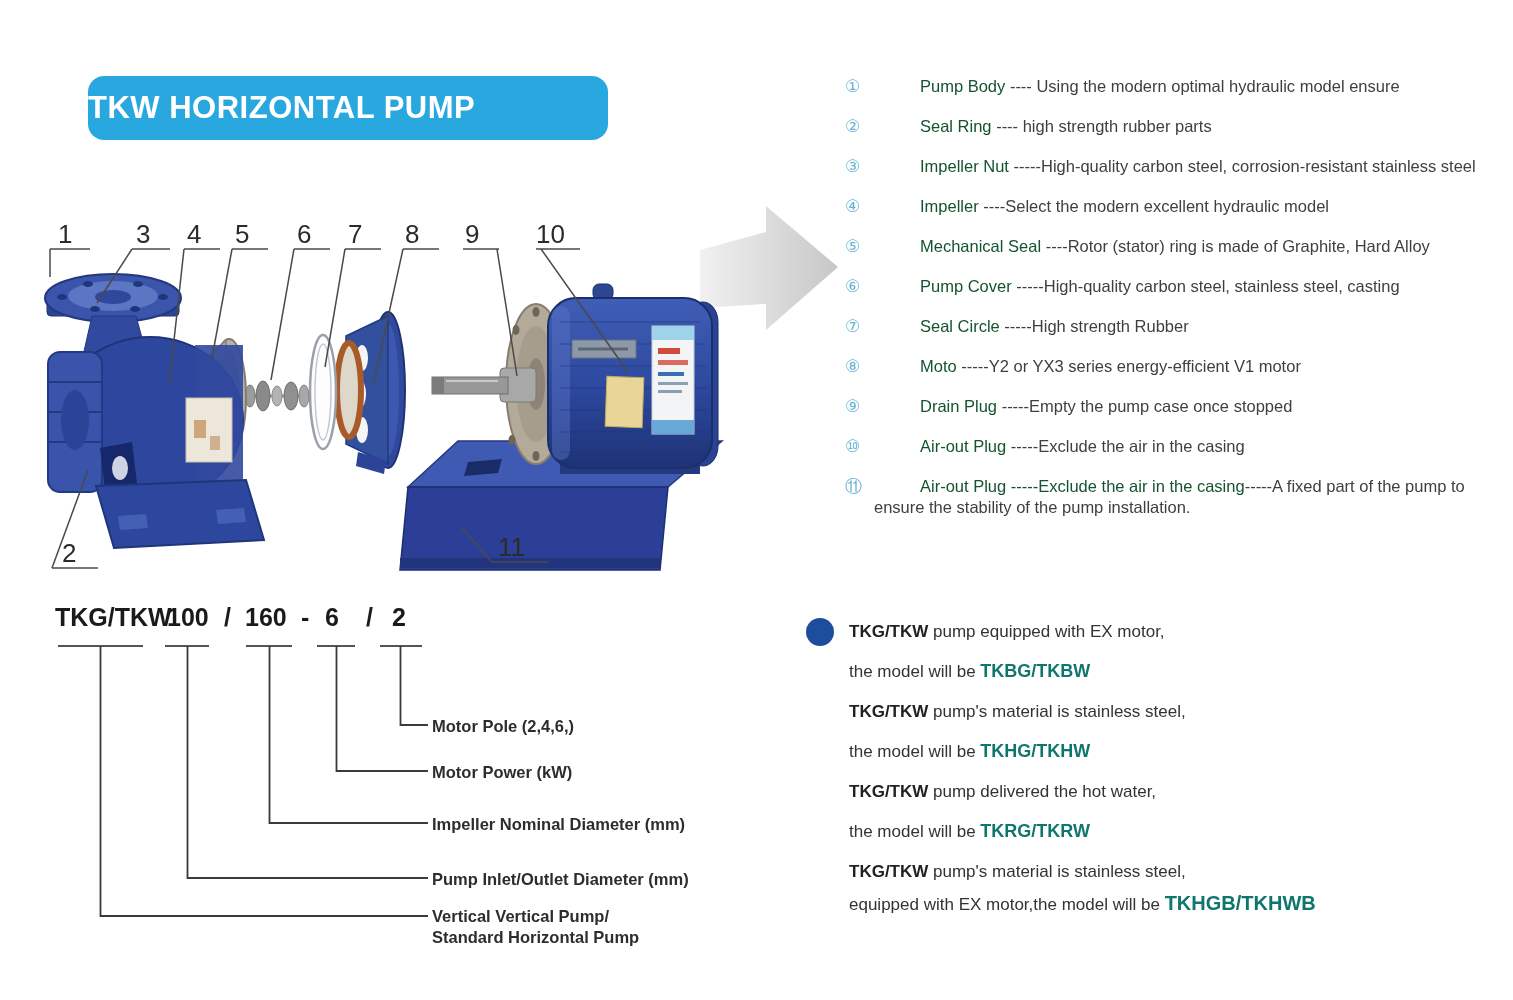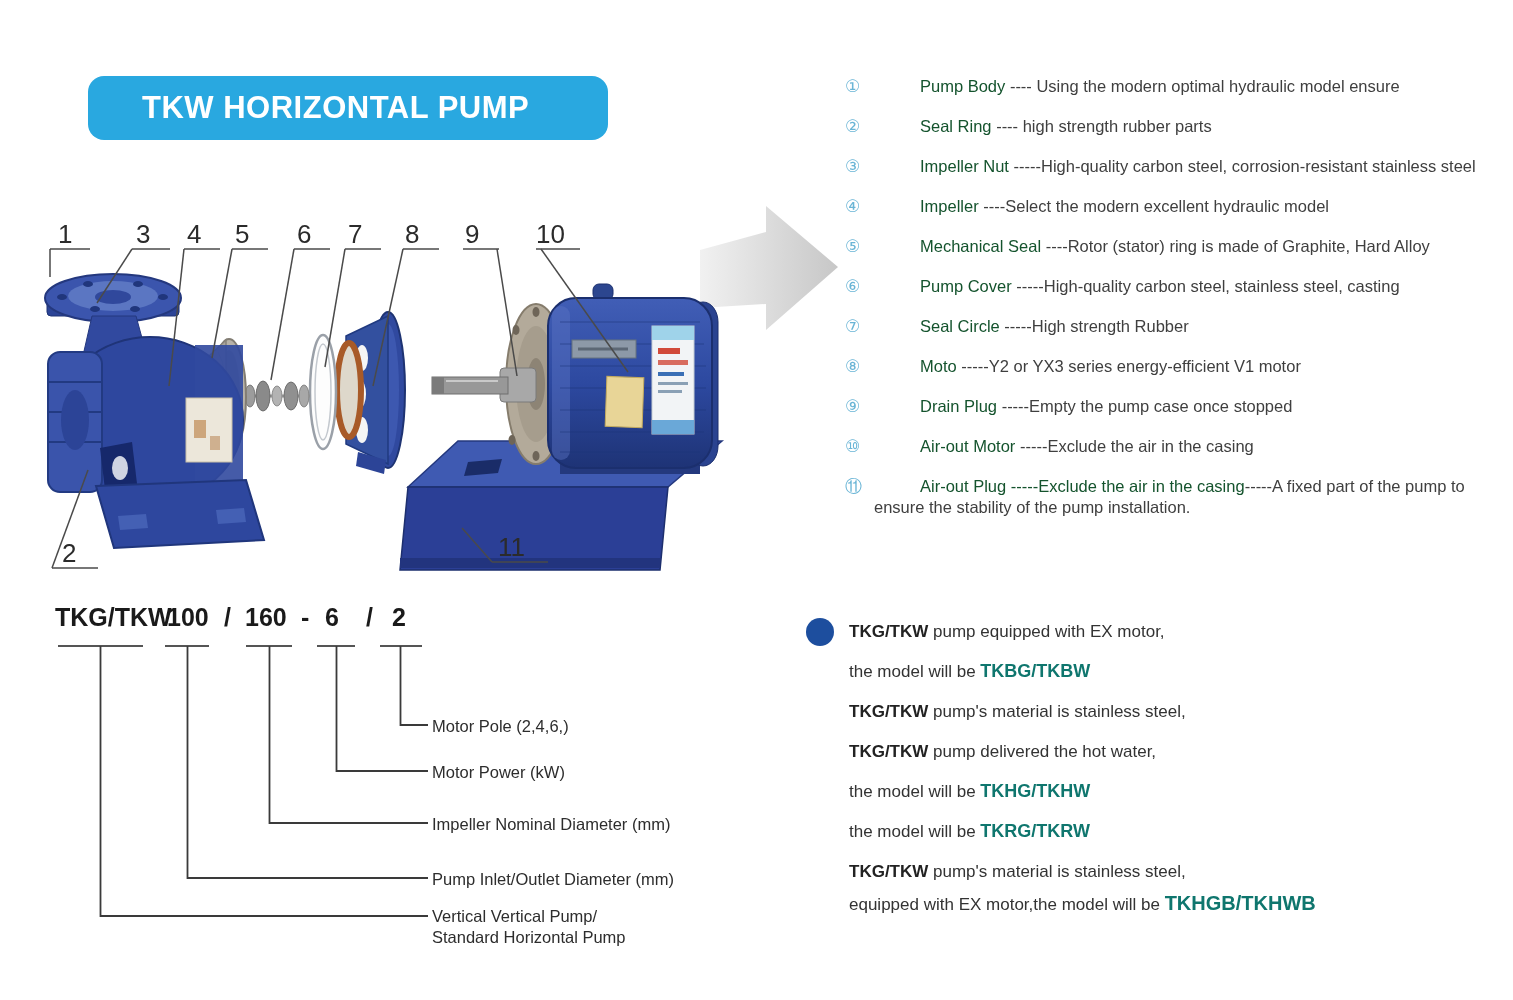--- a/index.html
+++ b/index.html
@@ -1,38 +1,38 @@
 <!DOCTYPE html>
 <html><head>
 <meta charset="utf-8">
 <style>
   html,body{margin:0;padding:0;background:#fff;}
   .page{position:relative;width:1513px;height:1000px;background:#ffffff;overflow:hidden;
         font-family:"Liberation Sans", sans-serif;color:#3a3a3a;}
   
   .banner{position:absolute;left:88px;top:76px;width:520px;height:64px;background:#29a8e0;
-          border-radius:16px;display:flex;align-items:center;padding-left:54px;box-sizing:border-box;}
+          border-radius:16px;display:flex;align-items:center;box-sizing:border-box;}
   .banner .title{color:#ffffff;font-size:31px;font-weight:bold;letter-spacing:.5px;margin:0;}
   
   .art{position:absolute;left:0;top:0;width:1513px;height:1000px;pointer-events:none;}
   .art text{font-family:"Liberation Sans", sans-serif;font-size:26px;fill:#2b2b2b;}
   
   .parts{position:absolute;left:845px;top:76px;width:665px;}
   .part-item{display:flex;align-items:flex-start;margin-bottom:19px;font-size:16.5px;line-height:21px;}
   .part-num{flex:0 0 29px;width:29px;color:#6ab5d6;font-size:17px;
             font-family:"DejaVu Sans", sans-serif;}
   .part-body{flex:1;}
   .part-name{color:#14532d;margin-left:46px;}
   .part-desc{color:#3f3f3f;}
   
   .model{position:absolute;top:603px;left:0;width:520px;height:34px;font-weight:bold;
          font-size:25px;color:#1a1a1a;}
   .model span{position:absolute;top:0;}
   
-  .bl{position:absolute;left:432px;font-size:16.5px;font-weight:normal;color:#2d2d2d;line-height:21px;}
+  .bl{position:absolute;left:432px;font-size:16.5px;font-weight:bold;color:#2d2d2d;line-height:21px;}
   
   .bullet{position:absolute;left:806px;top:618px;width:28px;height:28px;border-radius:50%;background:#1d4e9e;}
   .notes{position:absolute;left:849px;top:620px;width:600px;}
   .note-line{margin-bottom:17px;font-size:17px;line-height:23px;color:#333333;}
   .note-line.tight{margin-bottom:9px;}
   .nb{font-weight:bold;color:#222222;}
   .nb2{font-weight:bold;color:#0f766e;font-size:18px;}
   .nb2.xl{font-size:20px;margin-top:20px;}
 </style>
 </head>
@@ -269,21 +269,21 @@
     <div class="part-item">
         <span class="part-num">⑧</span>
         <span class="part-body"><span class="part-name">Moto</span><span class="part-desc"> -----Y2 or YX3 series energy-efficient V1 motor</span></span>
       </div>
     <div class="part-item">
         <span class="part-num">⑨</span>
         <span class="part-body"><span class="part-name">Drain Plug</span><span class="part-desc"> -----Empty the pump case once stopped</span></span>
       </div>
     <div class="part-item">
         <span class="part-num">⑩</span>
-        <span class="part-body"><span class="part-name">Air-out Motor</span><span class="part-desc"> -----Exclude the air in the casing</span></span>
+        <span class="part-body"><span class="part-name">Air-out Plug</span><span class="part-desc"> -----Exclude the air in the casing</span></span>
       </div>
     <div class="part-item">
         <span class="part-num">⑪</span>
         <span class="part-body"><span class="part-name">Air-out Plug -----Exclude the air in the casing</span><span class="part-desc">-----A fixed part of the pump to ensure the stability of the pump installation.</span></span>
       </div>
   </div>
 
   <div class="model">
     <span style="left:55px">TKG/TKW</span>
     <span style="left:167px">100</span>
@@ -302,20 +302,20 @@
   <div class="bl" style="top:906px">
     <span style="display:block">Vertical Vertical Pump/</span>
     <span style="display:block">Standard Horizontal Pump</span>
   </div>
 
   <div class="bullet"></div>
   <div class="notes">
     <div class="note-line"><span class="nb">TKG/TKW</span><span> pump equipped with EX motor,</span><span class="nb2"></span></div>
     <div class="note-line"><span class="nb"></span><span>the model will be </span><span class="nb2">TKBG/TKBW</span></div>
     <div class="note-line"><span class="nb">TKG/TKW</span><span> pump's material is stainless steel,</span><span class="nb2"></span></div>
+    <div class="note-line"><span class="nb"></span><span>the model will be </span><span class="nb2">TKHG/TKHW</span></div>
     <div class="note-line"><span class="nb">TKG/TKW</span><span> pump delivered the hot water,</span><span class="nb2"></span></div>
-    <div class="note-line"><span class="nb"></span><span>the model will be </span><span class="nb2">TKHG/TKHW</span></div>
     <div class="note-line"><span class="nb"></span><span>the model will be </span><span class="nb2">TKRG/TKRW</span></div>
     <div class="note-line tight"><span class="nb">TKG/TKW</span><span> pump's material is stainless steel,</span><span class="nb2"></span></div>
     <div class="note-line"><span class="nb"></span><span>equipped with EX motor,the model will be </span><span class="nb2 xl">TKHGB/TKHWB</span></div>
   </div>
 
 </div>
 
 </body></html>

